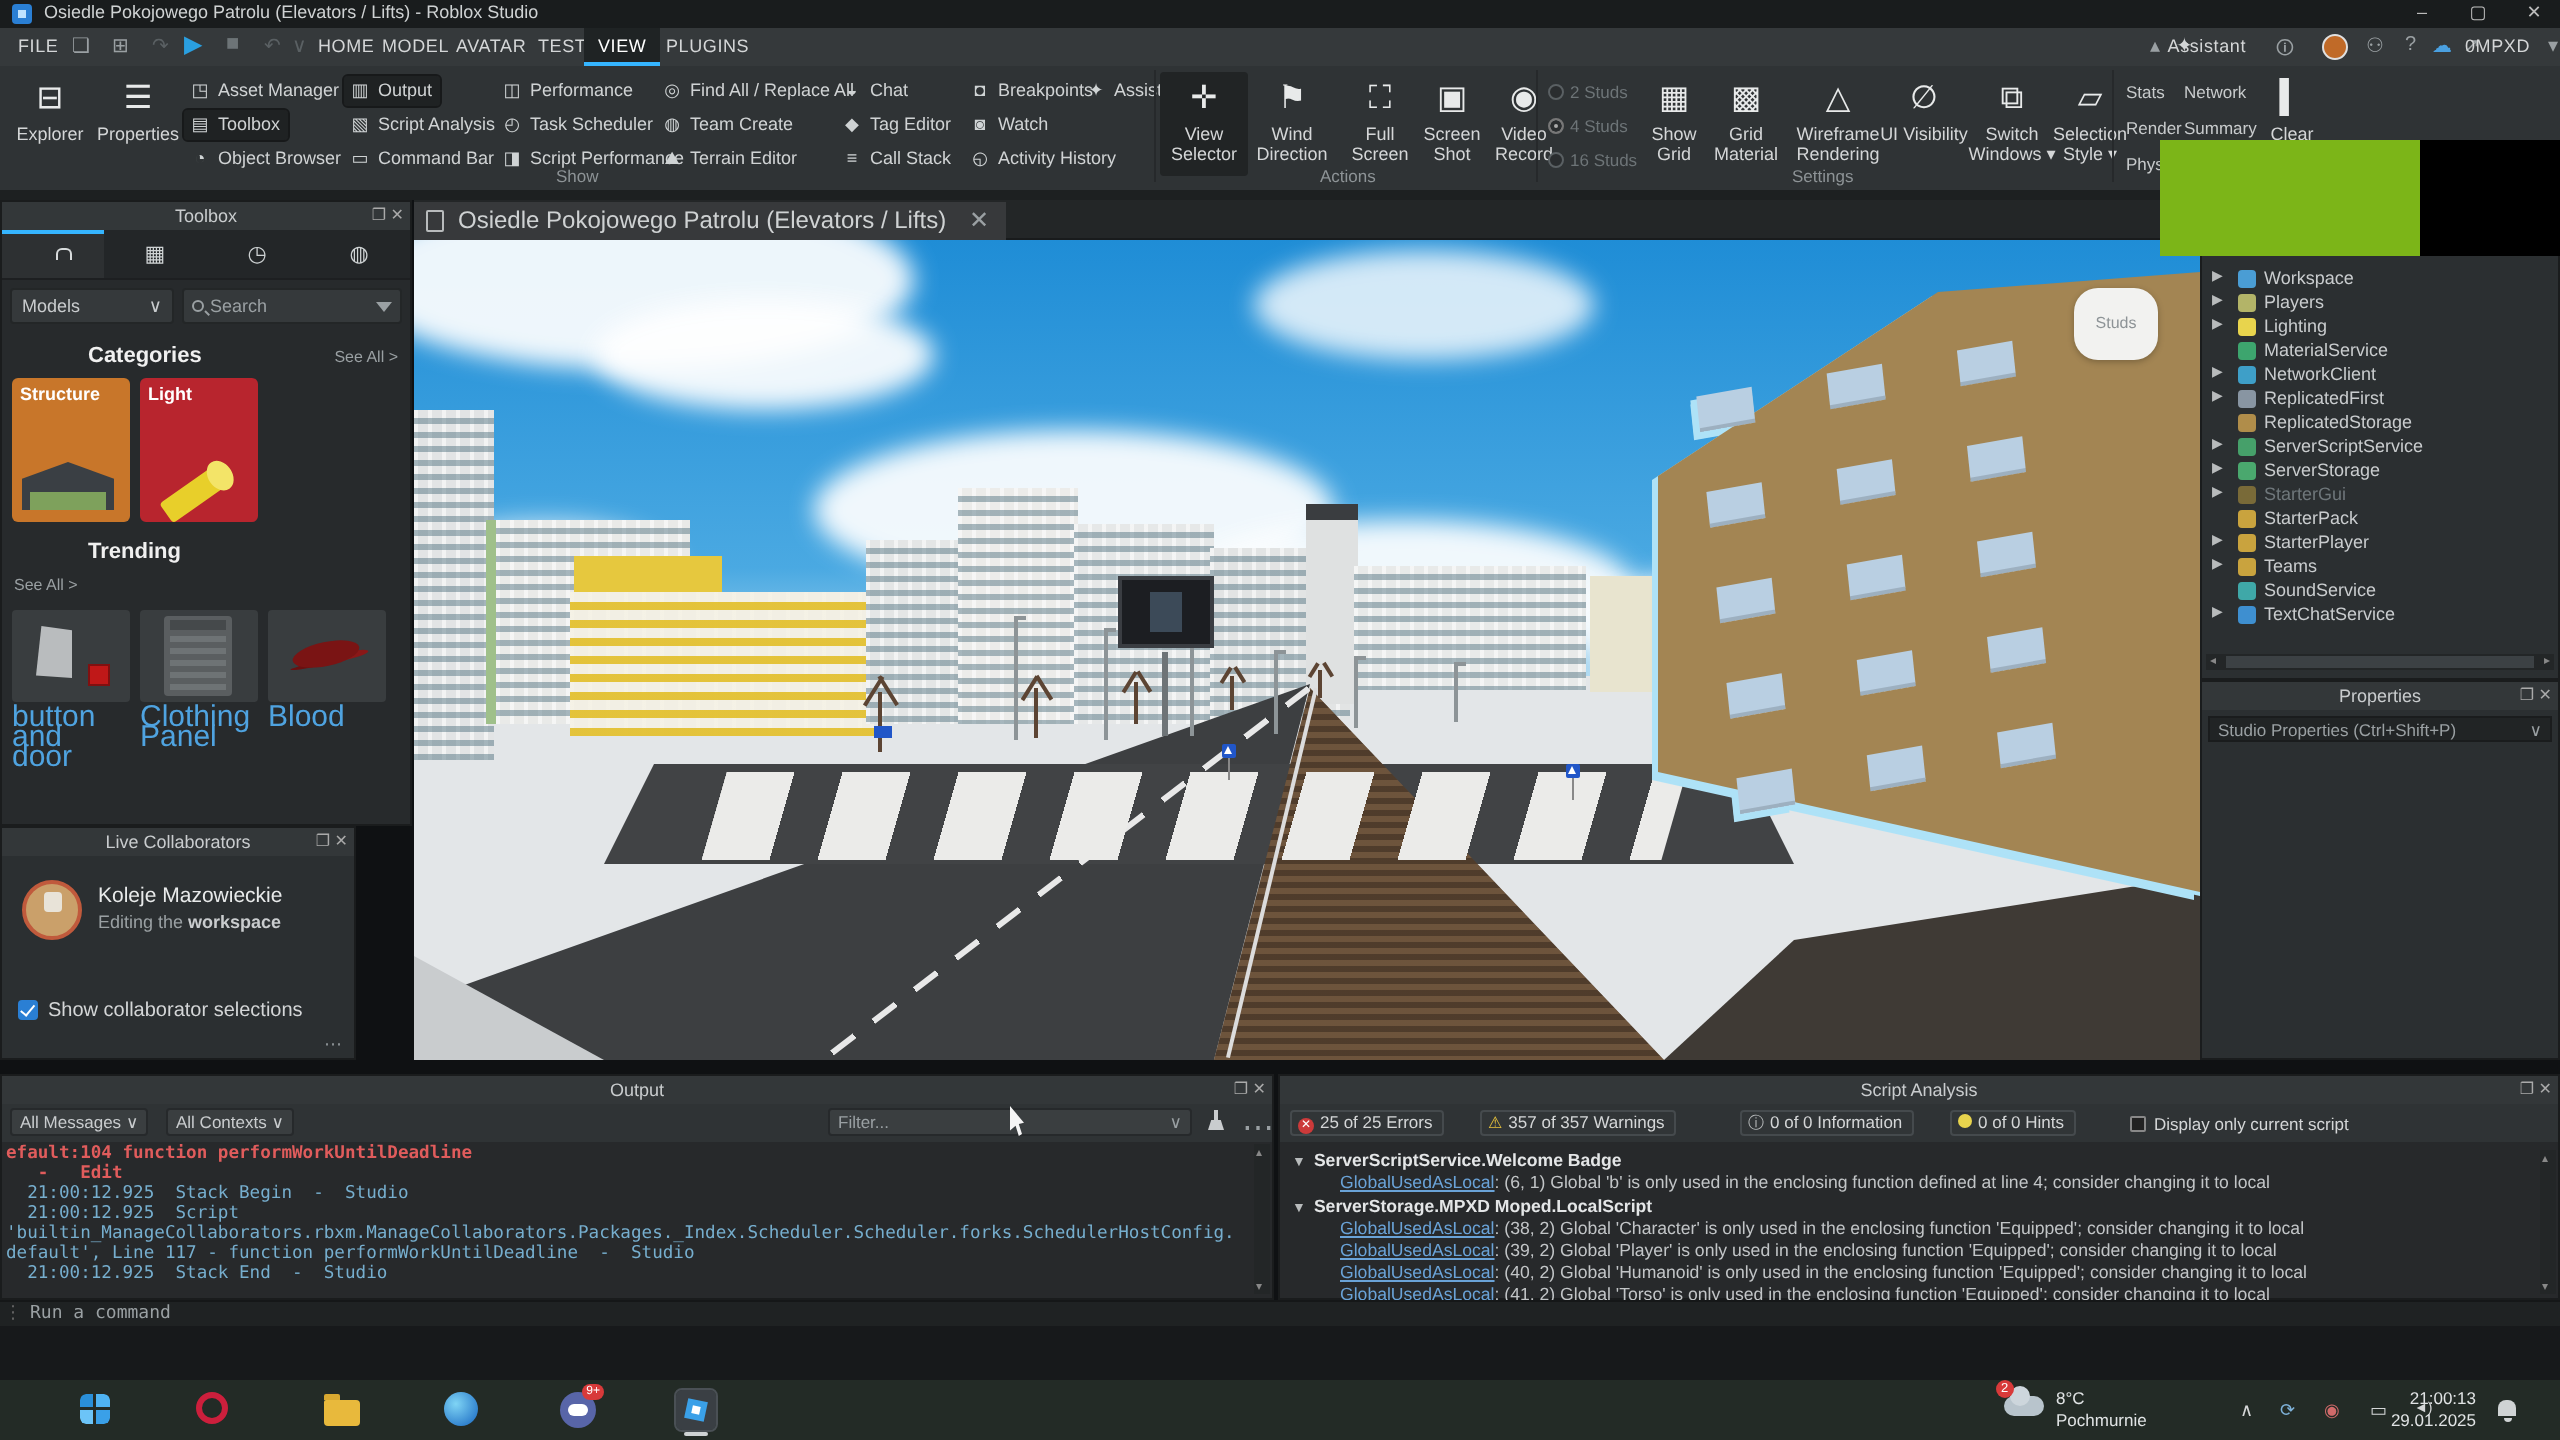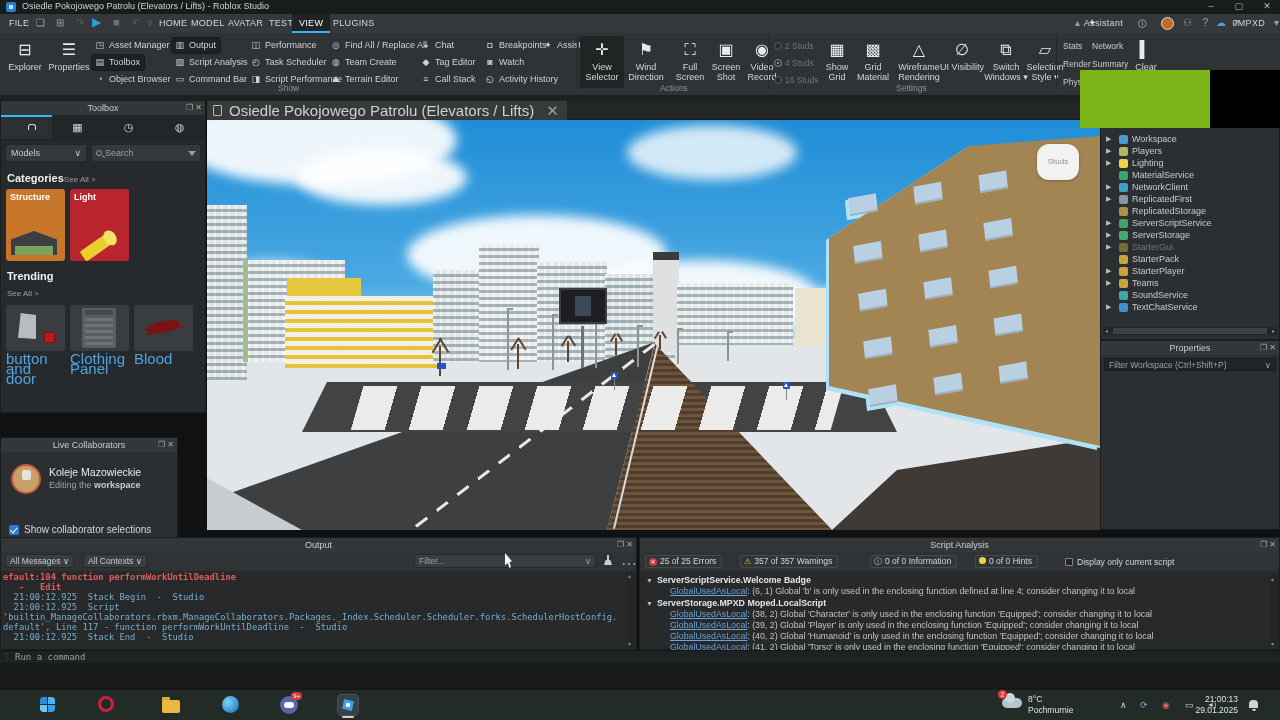--- a/index.html
+++ b/index.html
@@ -48,21 +48,21 @@
   .tabic { position:absolute; left:50%; top:50%; transform:translate(-50%,-50%); color:#cfd3d4; font-size:11px; }
   .lock { width:9px; height:7px; background:#d8dbdc; border-radius:1px; position:relative; margin-top:4px;}
   .lock:before { content:""; position:absolute; left:1.5px; top:-4px; width:6px; height:5px; border:1.5px solid #d8dbdc; border-bottom:none; border-radius:3px 3px 0 0; }
   .tb-row { display:flex; gap:4px; padding:4px; }
   .dd { background:#35393b; border:1px solid #232627; height:18px; font-size:9px; color:#c9ccce; line-height:16px; padding:0 5px; display:flex; justify-content:space-between; border-radius:2px; }
   .searchbox { background:#35393b; border:1px solid #232627; height:18px; border-radius:2px; display:flex; align-items:center; padding:0 4px; gap:3px; }
   .searchbox input { background:transparent; border:none; outline:none; color:#c9ccce; font-size:9px; width:62px; font-family:"Liberation Sans",sans-serif;}
   .mag { width:6px; height:6px; border:1.2px solid #9aa0a3; border-radius:50%; position:relative; flex:none;}
   .mag:after { content:""; position:absolute; left:5px; top:5px; width:3px; height:1.2px; background:#9aa0a3; transform:rotate(45deg); }
   .funnel { width:0; height:0; border-left:4px solid transparent; border-right:4px solid transparent; border-top:5px solid #9aa0a3; flex:none; margin-left:auto;}
-  .sechead { display:flex; align-items:baseline; padding:6px 6px 2px; }
+  .sechead { display:flex; justify-content:space-between; align-items:baseline; padding:6px 6px 2px;margin-left:37px; }
   .sechead b { font-size:11px; color:#f0f0f0; }
   .seeall { font-size:8px; color:#9aa0a3; }
   .cards { display:flex; gap:5px; padding:3px 5px; }
   .card { width:59px; height:72px; border-radius:3px; position:relative; color:#fff; font-weight:bold; font-size:9px; padding:3px 4px; overflow:hidden;}
   .trend { display:flex; gap:5px; padding:2px 5px; }
   .titem { width:59px; }
   .thumb { width:59px; height:46px; background:#393d3f; border-radius:2px; position:relative; overflow:hidden;}
   .tlabel { font-size:15px; color:#4fa3e0; line-height:10px; margin-top:3px; }
   
   .truck { position:absolute; left:6px; bottom:5px; width:44px; height:20px; }
@@ -73,31 +73,31 @@
   .flash { position:absolute; left:10px; bottom:8px; width:34px; height:12px; background:#e8cf2a; border-radius:2px; transform:rotate(-35deg); }
   .flash:after{content:"";position:absolute;right:-5px;top:-2px;width:12px;height:16px;background:#f3e468;border-radius:50%;}
   .door { position:absolute; left:12px; top:8px; width:18px; height:26px; background:#b9bcbe; clip-path:polygon(15% 0,100% 8%,100% 100%,0 95%); }
   .redbtn { position:absolute; right:10px; bottom:8px; width:11px; height:11px; background:#c01818; border:1px solid #801010; }
   .cpanel { position:absolute; left:12px; top:3px; width:34px; height:40px; background:#5a5e60; border-radius:2px; }
   .cpanel:before{content:"";position:absolute;left:3px;top:2px;right:3px;height:5px;background:#45494b;}
   .cpanel:after{content:"";position:absolute;left:3px;top:10px;right:3px;bottom:3px;background:
     repeating-linear-gradient(180deg,#6e7375 0 3px,transparent 3px 6px);}
   .blood { position:absolute; left:12px; top:16px; width:34px; height:12px; background:#7a1414; border-radius:50%; transform:rotate(-12deg); box-shadow:8px 3px 0 -4px #8a1818, -7px 4px 0 -5px #6a1010;}
   
-  #collab { left:0; top:437px; width:178px; height:117px; background:#2b2f31; }
+  #collab { left:0; top:413px; width:178px; height:117px; background:#2b2f31; }
   .avatar-b { position:absolute; left:10px; top:26px; width:30px; height:30px; border-radius:50%; background:#caa06a; border:2px solid #c05a3c; overflow:hidden;}
   .avatar-b:after{content:"";position:absolute;left:9px;top:4px;width:9px;height:10px;background:#e8e3d8;border-radius:2px;}
   #collab .nm { position:absolute; left:48px; top:28px; font-size:10.5px; color:#e8eaea; }
   #collab .sub { position:absolute; left:48px; top:42px; font-size:9px; color:#9aa0a3; }
   .chkrow { position:absolute; left:8px; top:86px; font-size:10px; color:#d4d6d7; }
   .chk { display:inline-block; width:10px; height:10px; background:#2a7fd4; border-radius:2px; position:relative; vertical-align:-2px; margin-right:5px;}
   .chk:after{content:"";position:absolute;left:2.5px;top:1px;width:3px;height:5.5px;border:solid #fff;border-width:0 1.5px 1.5px 0;transform:rotate(40deg);}
   
   #vp-tabs { position:absolute; left:207px; top:100px; width:893px; height:20px; background:#232627; border-bottom:1px solid #191b1c;}
-  .vtab { position:absolute; left:0; top:1px; height:19px; background:#37393b; font-size:15px; color:#cfd2d3; line-height:19px; padding:0 8px 0 22px; }
+  .vtab { position:absolute; left:0; top:1px; height:19px; background:#37393b; font-size:12px; color:#cfd2d3; line-height:19px; padding:0 8px 0 22px; }
   .vtab .doc { position:absolute; left:6px; top:4px; width:9px; height:11px; border:1px solid #b8bbbc; border-radius:1px; }
   .vtab .x { margin-left:8px; color:#9aa0a3; }
   #scene { position:absolute; left:207px; top:120px; width:893px; height:410px; overflow:hidden; background:linear-gradient(#1f8dd6 0%, #4aa9e2 40%, #9fd2ee 52%, #cfe9f7 56%); }
   .cloud { position:absolute; background:#fff; border-radius:50%; filter:blur(6px); opacity:.92; }
   .ground { position:absolute; left:0; top:218px; width:893px; height:192px; background:#e3e6e8; }
   .bldg { position:absolute; }
   .wgrid { background-image:
       repeating-linear-gradient(180deg, rgba(70,105,120,.0) 0 4px, rgba(70,105,120,.45) 4px 7px),
       repeating-linear-gradient(90deg, rgba(255,255,255,.55) 0 2px, rgba(255,255,255,0) 2px 7px); }
   .ybld { background:#f2efe4; background-image:
@@ -557,21 +557,21 @@
   <div class="hscroll">
       <span class="bar"></span>
     </div>
 </div>
 
 <div id="props" class="panel">
   <div class="ptitle"><span>Properties</span>
     <span class="ptools"><span>❐</span> <span>✕</span></span>
   </div>
   <div class="filter">
-      <span>Filter Workspace (Ctrl+Shift+P)</span>
+      <span>Studio Properties (Ctrl+Shift+P)</span>
       <span>∨</span>
     </div>
 </div>
 
 <div id="output" class="panel">
   <div class="ptitle"><span>Output</span>
     <span class="ptools"><span>❐</span> <span>✕</span></span>
   </div>
   <div class="otools">
     <span class="obtn" style="left:4px"><span>All Messages</span> <span>∨</span></span>

